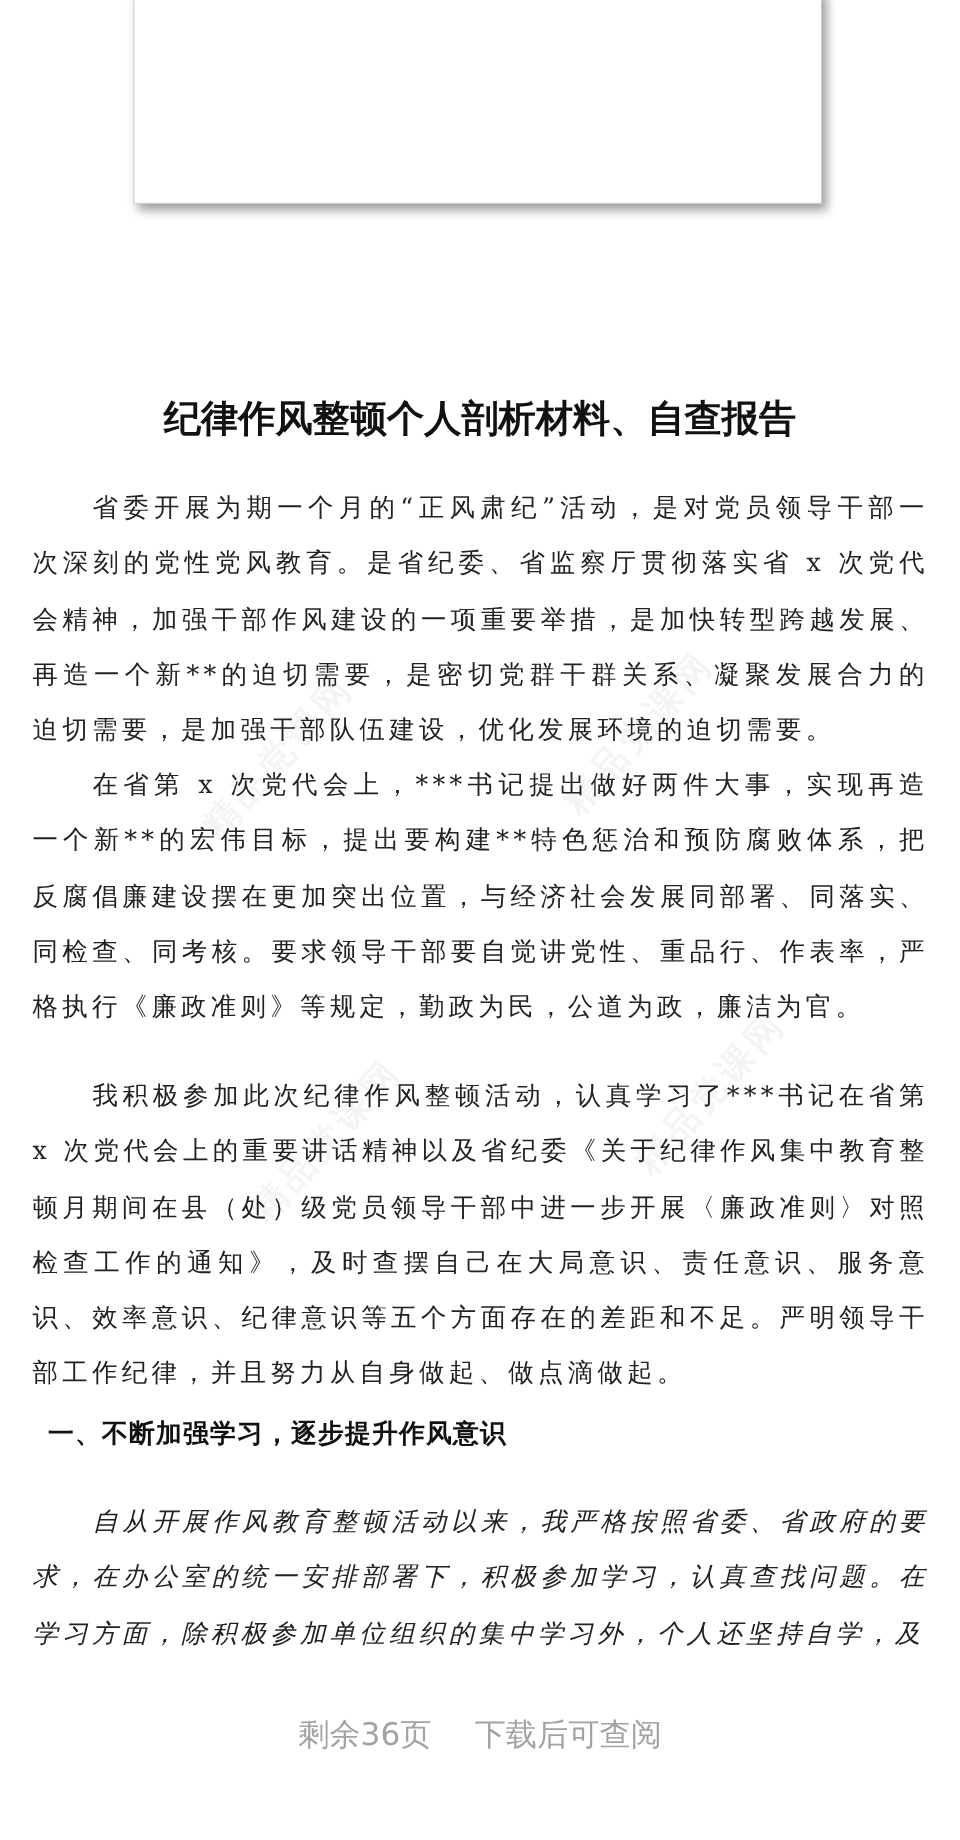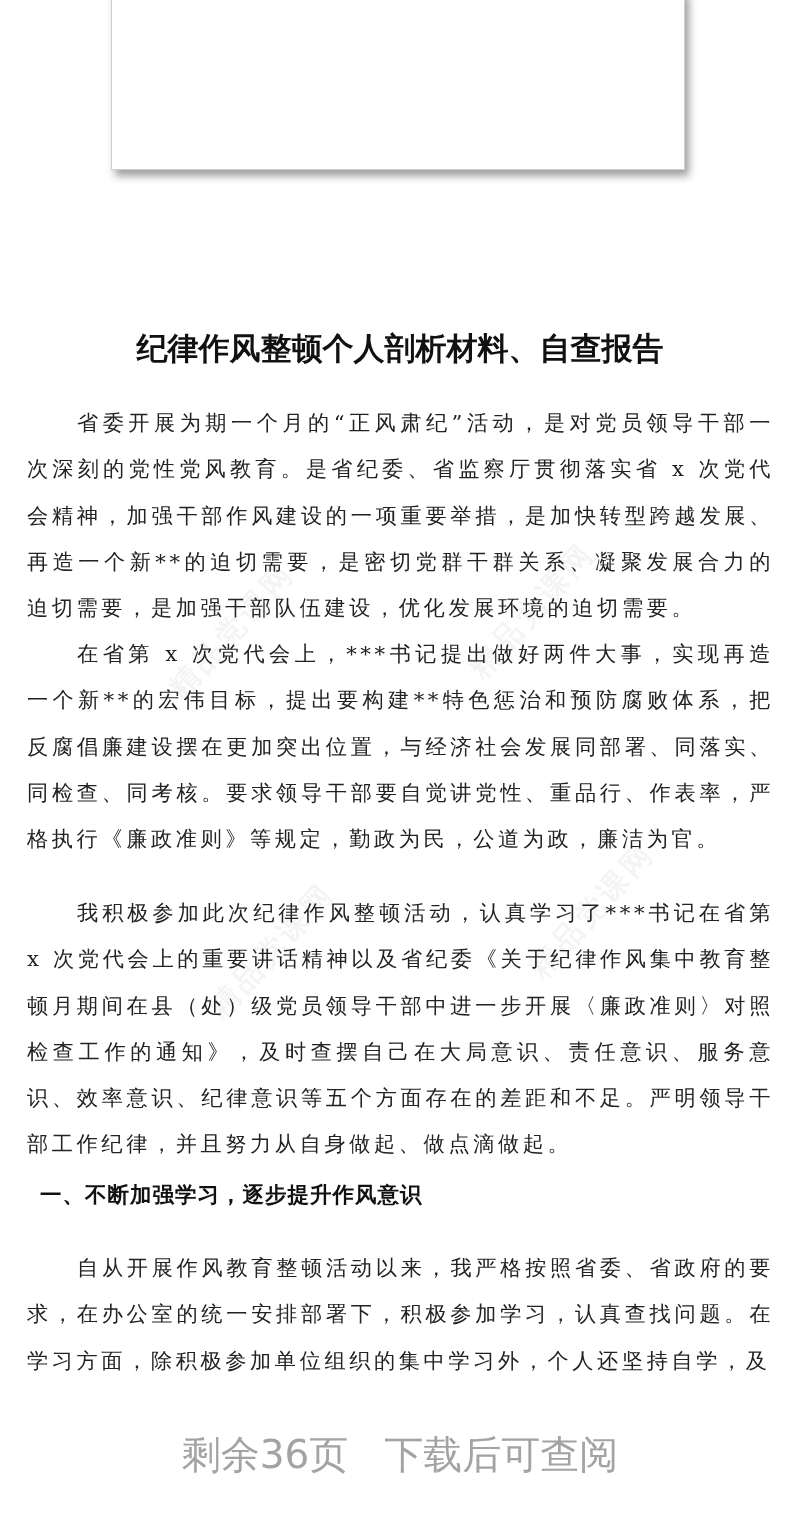--- a/index.html
+++ b/index.html
@@ -75,21 +75,21 @@
       pointer-events: none;
       letter-spacing: 4px;
     }
     .more-banner {
       position: absolute;
       left: 0;
       top: 1428px;
       width: 800px;
       text-align: center;
       font-family: "DejaVu Sans", "Liberation Sans", sans-serif;
-      font-size: 39px;
+      font-size: 26px;
       color: #a3a3a3;
       letter-spacing: 0px;
     }
     .more-banner .gap {
       display: inline-block;
       width: 36px;
     }
   </style>
 </head>
 <body>
@@ -99,21 +99,21 @@
 <h1 class="doc-title">纪律作风整顿个人剖析材料、自查报告</h1>
 
 <p class="body-text indent" style="top:400px;">省委开展为期一个月的“正风肃纪”活动，是对党员领导干部一次深刻的党性党风教育。是省纪委、省监察厅贯彻落实省 x 次党代会精神，加强干部作风建设的一项重要举措，是加快转型跨越发展、再造一个新**的迫切需要，是密切党群干群关系、凝聚发展合力的迫切需要，是加强干部队伍建设，优化发展环境的迫切需要。</p>
 
 <p class="body-text indent" style="top:631px;">在省第 x 次党代会上，***书记提出做好两件大事，实现再造一个新**的宏伟目标，提出要构建**特色惩治和预防腐败体系，把反腐倡廉建设摆在更加突出位置，与经济社会发展同部署、同落实、同检查、同考核。要求领导干部要自觉讲党性、重品行、作表率，严格执行《廉政准则》等规定，勤政为民，公道为政，廉洁为官。</p>
 
 <p class="body-text indent" style="top:890px;">我积极参加此次纪律作风整顿活动，认真学习了***书记在省第 x 次党代会上的重要讲话精神以及省纪委《关于纪律作风集中教育整顿月期间在县（处）级党员领导干部中进一步开展〈廉政准则〉对照检查工作的通知》，及时查摆自己在大局意识、责任意识、服务意识、效率意识、纪律意识等五个方面存在的差距和不足。严明领导干部工作纪律，并且努力从自身做起、做点滴做起。</p>
 
 <h2 class="section-heading">一、不断加强学习，逐步提升作风意识</h2>
 
-<p class="body-text indent" style="top:1245px;">自从开展作风教育整顿活动以来，我严格按照省委、省政府的要求，在办公室的统一安排部署下，积极参加学习，认真查找问题。在学习方面，除积极参加单位组织的集中学习外，个人还坚持自学，及</p>
+<p class="body-text indent" style="top:1245px;font-style:italic;">自从开展作风教育整顿活动以来，我严格按照省委、省政府的要求，在办公室的统一安排部署下，积极参加学习，认真查找问题。在学习方面，除积极参加单位组织的集中学习外，个人还坚持自学，及</p>
 
 <div class="watermark" style="left:160px; top:680px;">精品党课网</div>
 <div class="watermark" style="left:460px; top:660px;">精品党课网</div>
 <div class="watermark" style="left:200px; top:1000px;">精品党课网</div>
 <div class="watermark" style="left:520px; top:960px;">精品党课网</div>
 
 <div class="more-banner">
   <span>剩余36页</span><span class="gap"></span><span>下载后可查阅</span>
 </div>
 

